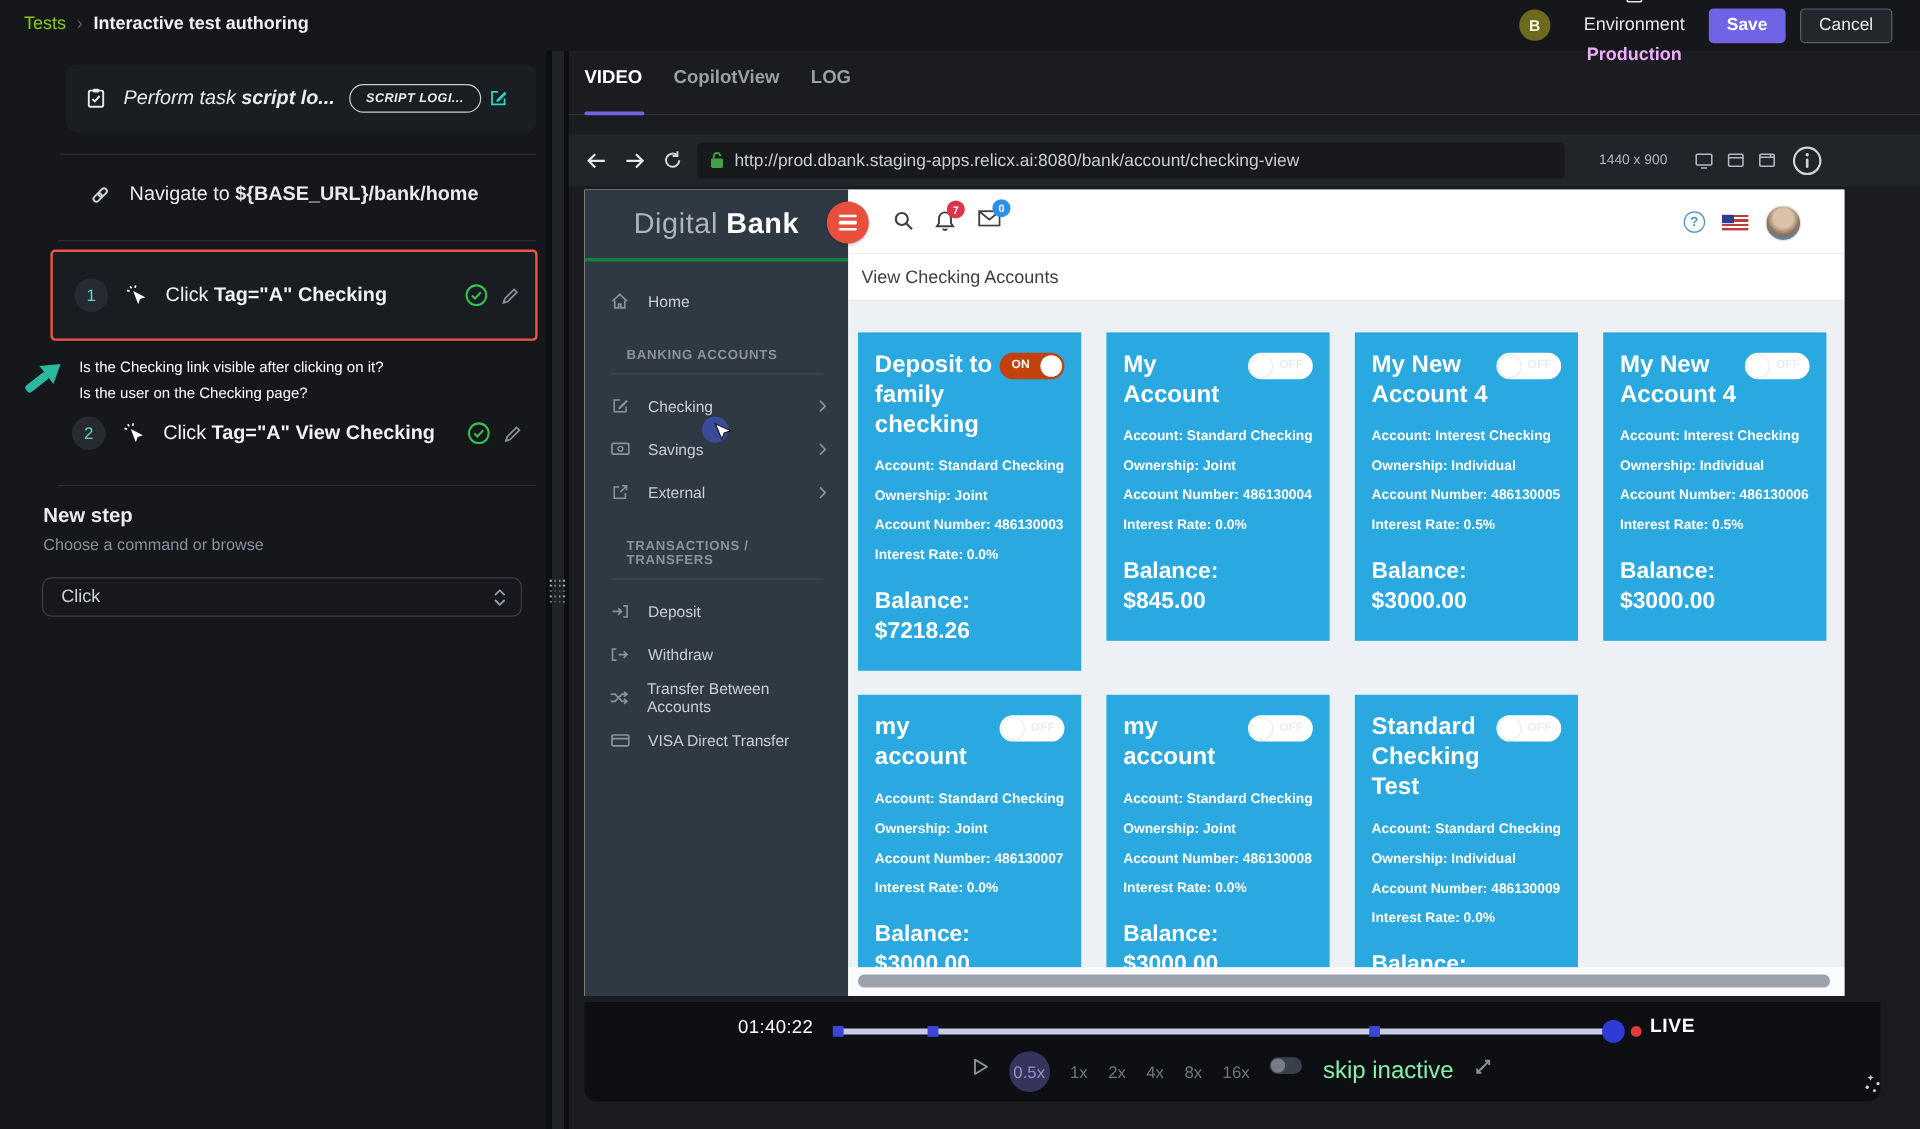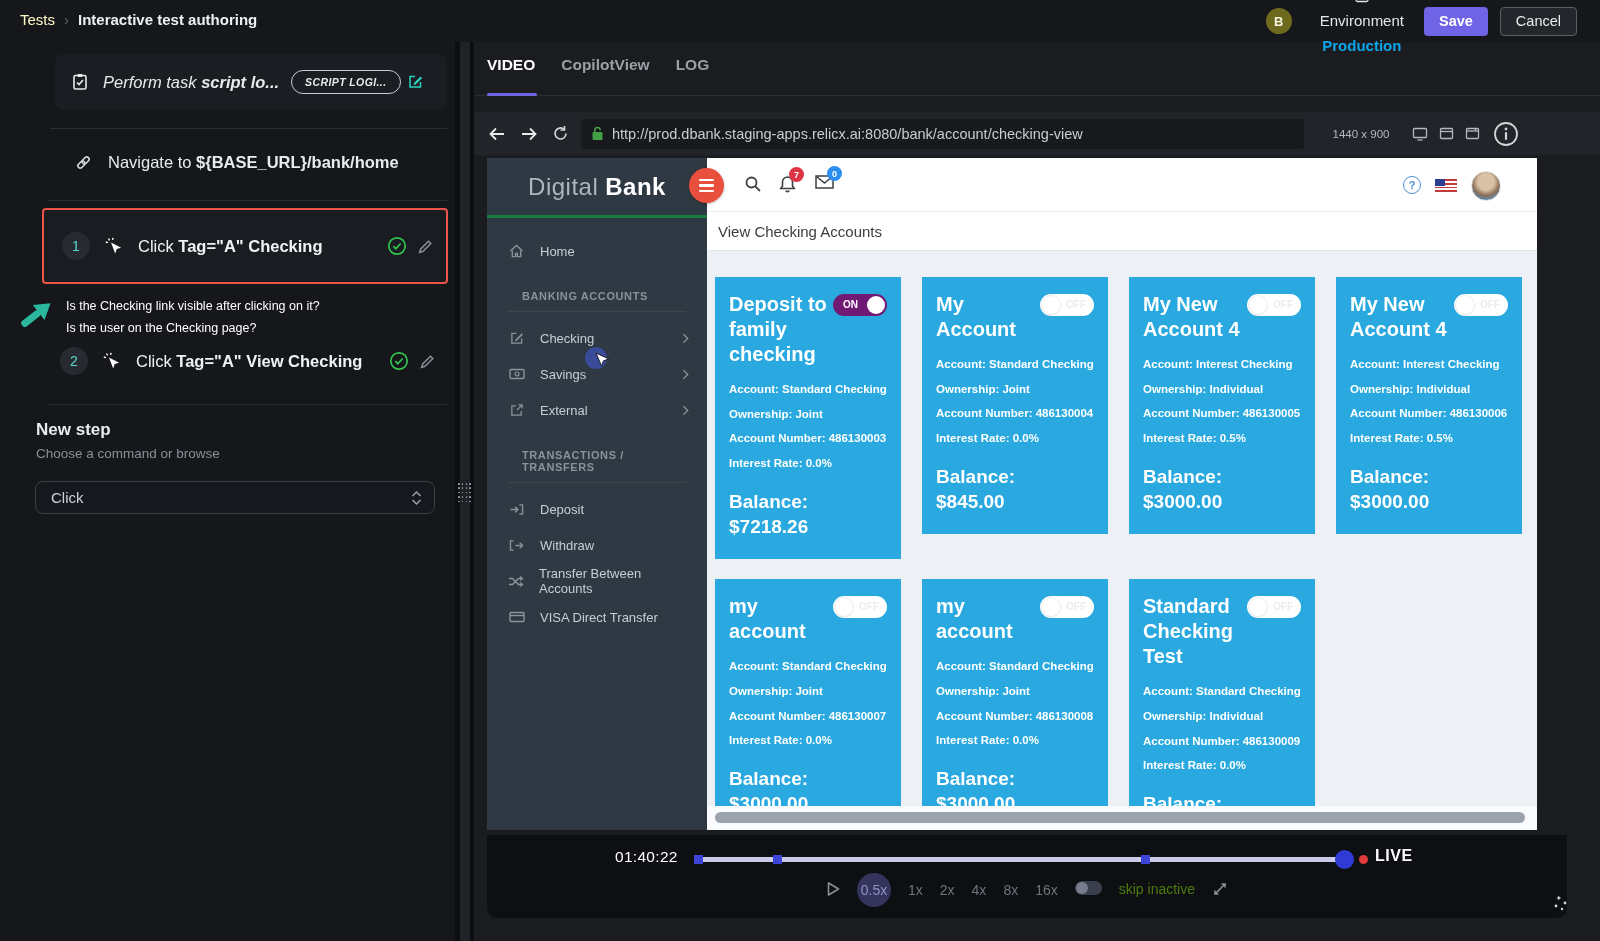--- a/index.html
+++ b/index.html
@@ -3,28 +3,28 @@
 <meta charset="utf-8">
 <style>
   * { margin:0; padding:0; box-sizing:border-box; }
   html,body { width:1600px; height:941px; background:#101114; }
   body { font-family:"Liberation Sans", sans-serif; }
   .app { position:relative; width:1600px; height:941px; background:#15171b; overflow:hidden; }
 
   
   .topbar { position:absolute; left:0; top:0; width:1600px; height:42px; background:#15171b; z-index:30; }
   .breadcrumb { position:absolute; left:20px; top:11px; display:flex; align-items:center; gap:9px; font-size:15px; }
-  .crumb { color:#fef9c3; }
+  .crumb { color:#84cc16; }
   .crumb-sep { color:#5f646b; font-size:15px; }
   .crumb-current { color:#eef0f2; font-weight:700; }
   .topbar-right { position:absolute; right:23px; top:0; height:42px; display:flex; align-items:center; gap:12px; }
   .avatar-b { width:26px; height:26px; border-radius:50%; background:#6d6a1e; color:#f4f4e0; font-size:13px; font-weight:700; display:flex; align-items:center; justify-content:center; }
   .env-wrap { display:flex; align-items:center; gap:8px; margin:0 8px 0 16px;flex-direction:column; }
   .env-label { color:#e4e6e9; font-size:15px; }
-  .env-value { color:#0ea5e9; font-size:15px; font-weight:700; }
+  .env-value { color:#f0abfc; font-size:15px; font-weight:700; }
   .btn { height:29px; border-radius:4px; font-size:14.5px; display:flex; align-items:center; padding:0 15px; cursor:pointer; }
   .btn-save { background:#6f63e6; color:#fff; font-weight:600; }
   .btn-cancel { background:#23262b; color:#e8eaed; border:1px solid #5a5f66; }
 
   
   .left-panel { position:absolute; left:0; top:42px; width:455px; height:899px; background:#15171b; }
   .task-card { position:absolute; left:55px; top:12px; width:392px; height:56px; background:#1a1d22; border-radius:8px; display:flex; align-items:center; padding:0 10px 0 16px; }
   .task-text { font-style:italic; font-size:16.5px; color:#e8eaed; margin-left:14px; white-space:nowrap; }
   .task-text b { font-weight:700; }
   .pill-btn { margin-left:12px; border:1.5px solid #c9cdd2; border-radius:14px; color:#e8eaed; font-size:10.5px; font-weight:700; font-style:italic; letter-spacing:.4px; padding:5px 13px; white-space:nowrap; }
@@ -99,21 +99,21 @@
   .help-ic { position:absolute; right:116px; top:18px; width:18px; height:18px; border-radius:50%; border:1.6px solid #4a90d9; color:#4a90d9; font-size:11px; font-weight:700; display:flex; align-items:center; justify-content:center; cursor:pointer; }
   .flag { position:absolute; right:80px; top:21px; width:22px; height:13px; background:repeating-linear-gradient(#c23b3b 0 1.9px,#fff 1.9px 3.8px); cursor:pointer; }
   .flag::after { content:""; position:absolute; left:0; top:0; width:10px; height:7px; background:#2c3e8f; }
   .bank-avatar { position:absolute; right:36px; top:13px; width:30px; height:30px; border-radius:50%; background:radial-gradient(circle at 50% 35%, #d9c2a6 0 35%, #8b6f58 60%, #5f84a0 75%); border:1px solid #e3e3e3; cursor:pointer; }
   .bank-pagetitle { position:absolute; left:0; top:54px; right:0; height:39px; background:#fff; border-bottom:1px solid #e4e6ea; display:flex; align-items:center; padding-left:11px; font-size:15px; color:#3c4043; }
   .bank-content { position:absolute; left:0; top:93px; right:0; bottom:0; background:#edf0f4; }
   .cards { position:absolute; left:8px; top:26px; display:grid; grid-template-columns:repeat(4,186px); gap:20px 21px; align-items:start; }
   .acct-card { background:#29a9e0; color:#fff; padding:15px 14px 20px; }
   .acct-title { font-size:20px; font-weight:700; line-height:1.25; }
   .toggle { float:right; width:54px; height:22px; border-radius:11px; position:relative; cursor:pointer; margin:2px 0 4px 4px; }
-  .toggle.on { background:#701a75; }
+  .toggle.on { background:#c2410c; }
   .toggle.on .knob { position:absolute; right:2px; top:2px; width:18px; height:18px; border-radius:50%; background:#fff; }
   .toggle.on .tlabel { position:absolute; left:10px; top:5px; font-size:10px; font-weight:700; color:#fff; }
   .toggle.off { background:#fff; }
   .toggle.off .knob { position:absolute; left:2px; top:2px; width:18px; height:18px; border-radius:50%; background:#fff; box-shadow:0 0 0 1px #eee, 0 1px 2px rgba(0,0,0,.15); }
   .toggle.off .tlabel { position:absolute; right:8px; top:5px; font-size:10px; font-weight:700; color:#e9edf0; }
   .acct-details { margin-top:10px; font-size:11.5px; font-weight:700; line-height:2.15; }
   .acct-balance { margin-top:14px; font-size:19px; font-weight:700; line-height:1.3; }
   .hscroll { position:absolute; left:0; right:0; bottom:0; height:24px; background:#fafbfc; }
   .hscroll .thumb { position:absolute; left:8px; right:12px; top:6px; height:11px; border-radius:6px; background:#9aa2ab; cursor:grab; }
 
@@ -123,21 +123,21 @@
   .pl-track { position:absolute; left:208px; top:22px; width:650px; height:5px; background:#c9cbe8; border-radius:3px; cursor:pointer; }
   .pl-marker { position:absolute; top:-2px; width:9px; height:9px; background:#3d45d8; }
   .pl-playhead { position:absolute; right:-9px; top:-7px; width:19px; height:19px; border-radius:50%; background:#2f3bd4; cursor:grab; }
   .pl-livedot { position:absolute; left:872px; top:20px; width:9px; height:9px; border-radius:50%; background:#e23b3b; }
   .pl-live { position:absolute; left:888px; top:12px; color:#fff; font-size:16px; font-weight:600; letter-spacing:.5px; }
   .pl-controls { position:absolute; left:0; right:0; top:46px; display:flex; justify-content:center; gap:17px; }
   .speed { color:#6f747c; font-size:14px; cursor:pointer; }
   .speed.active { background:#34345c; color:#9093c9; border-radius:50%; width:34px; height:34px; display:flex; align-items:center; justify-content:center; margin:-8px 0; }
   .skip-toggle { width:27px; height:14px; border-radius:8px; background:#3a3f4e; position:relative; cursor:pointer; }
   .skip-toggle i { position:absolute; left:1px; top:1px; width:12px; height:12px; border-radius:50%; background:#767c89; }
-  .skip-label { color:#4d7c0f; font-size:14px; }
+  .skip-label { color:#86efac; font-size:20px; }
   .sparkle { position:absolute; left:1078px; top:852px; }
 </style>
 </head>
 <body>
 
 <div class="app">
 
   <header class="topbar">
     <div class="breadcrumb">
       <span class="crumb">Tests</span>

